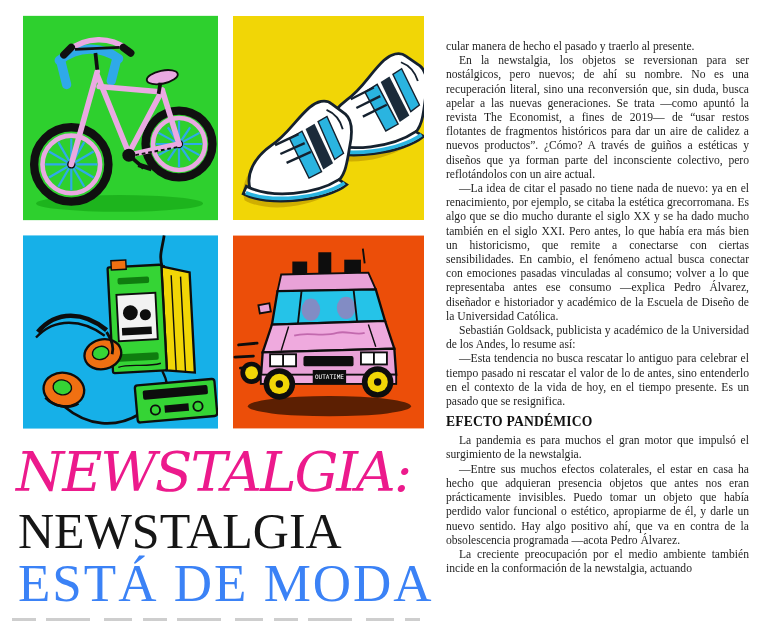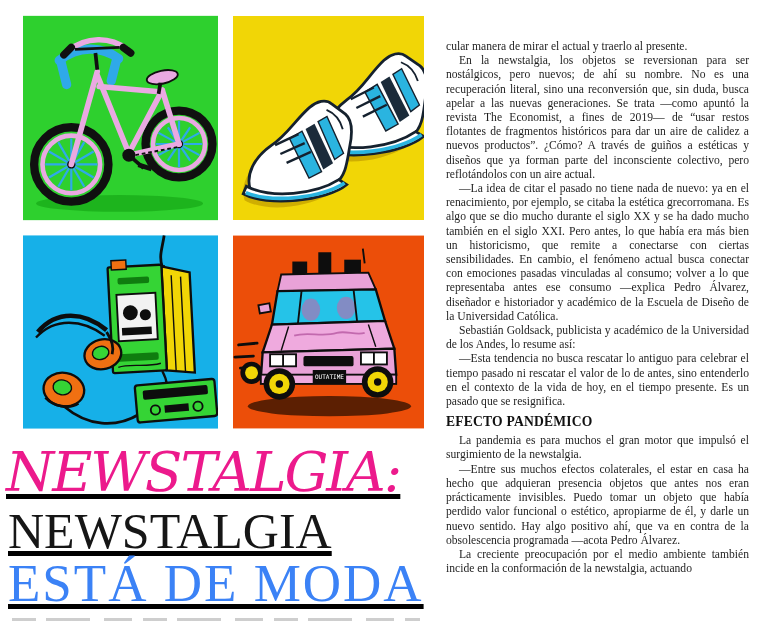--- a/index.html
+++ b/index.html
@@ -8,21 +8,21 @@
     background:#ffffff;font-family:"Liberation Serif",serif;
   }
   
   .collage{
     position:absolute;left:8px;top:8px;width:416px;height:428px;
     display:grid;grid-template-columns:210px 206px;grid-template-rows:220px 208px;
   }
   .panel{overflow:hidden;line-height:0;padding-left:15px;}
   .panel svg{display:block;width:100%;height:100%;}
   
-  .headline{position:absolute;left:6px;top:444px;width:434px;text-decoration:underline;}
+  .headline{position:absolute;left:16px;top:444px;width:434px;}
   .kicker{
     font-family:"DejaVu Serif",serif;font-style:italic;font-weight:400;
     font-size:55px;line-height:56px;letter-spacing:-2px;color:#ec1a8c;
     white-space:nowrap;margin:0;
   }
   .hl2{
     font-family:"Liberation Serif",serif;font-weight:400;color:#161616;
     font-size:50px;line-height:50px;letter-spacing:0px;margin:6px 0 0 2px;white-space:nowrap;
   }
   .hl3{
@@ -254,21 +254,21 @@
 </div>
 
 <div class="headline">
   <div class="kicker">NEWSTALGIA:</div>
   <div class="hl2">NEWSTALGIA</div>
   <div class="hl3">ESTÁ DE MODA</div>
 </div>
 <div class="truncated-line"></div>
 
 <div class="column">
-  <p class="noindent">cular manera de mirar el actual y traerlo al presente.</p>
+  <p class="noindent">cular manera de hecho el pasado y traerlo al presente.</p>
   <p>En la newstalgia, los objetos se reversionan para ser nostálgicos, pero nuevos; de ahí su nombre. No es una recuperación literal, sino una reconversión que, sin duda, busca apelar a las nuevas generaciones. Se trata —como apuntó la revista The Economist, a fines de 2019— de “usar restos flotantes de fragmentos históricos para dar un aire de calidez a nuevos productos”. ¿Cómo? A través de guiños a estéticas y diseños que ya forman parte del inconsciente colectivo, pero reflotándolos con un aire actual.</p>
   <p>—La idea de citar el pasado no tiene nada de nuevo: ya en el renacimiento, por ejemplo, se citaba la estética grecorromana. Es algo que se dio mucho durante el siglo XX y se ha dado mucho también en el siglo XXI. Pero antes, lo que había era más bien un historicismo, que remite a conectarse con ciertas sensibilidades. En cambio, el fenómeno actual busca conectar con emociones pasadas vinculadas al consumo; volver a lo que representaba antes ese consumo —explica Pedro Álvarez, diseñador e historiador y académico de la Escuela de Diseño de la Universidad Católica.</p>
   <p>Sebastián Goldsack, publicista y académico de la Universidad de los Andes, lo resume así:</p>
   <p>—Esta tendencia no busca rescatar lo antiguo para celebrar el tiempo pasado ni rescatar el valor de lo de antes, sino entenderlo en el contexto de la vida de hoy, en el tiempo presente. Es un pasado que se resignifica.</p>
   <h2>EFECTO PANDÉMICO</h2>
   <p>La pandemia es para muchos el gran motor que impulsó el surgimiento de la newstalgia.</p>
   <p>—Entre sus muchos efectos colaterales, el estar en casa ha hecho que adquieran presencia objetos que antes nos eran prácticamente invisibles. Puedo tomar un objeto que había perdido valor funcional o estético, apropiarme de él, y darle un nuevo sentido. Hay algo positivo ahí, que va en contra de la obsolescencia programada —acota Pedro Álvarez.</p>
   <p>La creciente preocupación por el medio ambiente también incide en la conformación de la newstalgia, actuando</p>
 </div>
 

